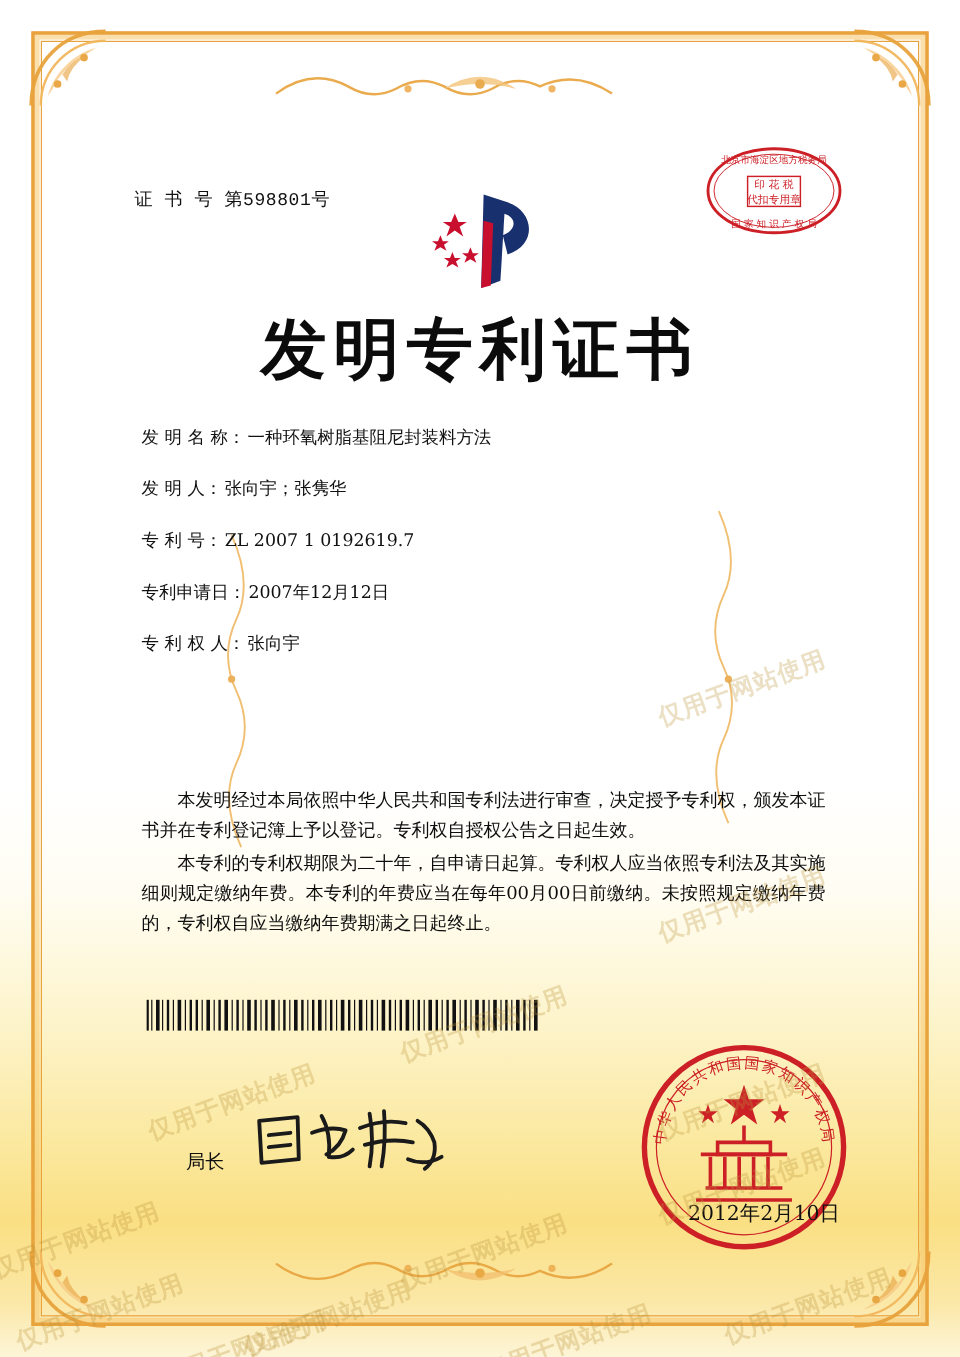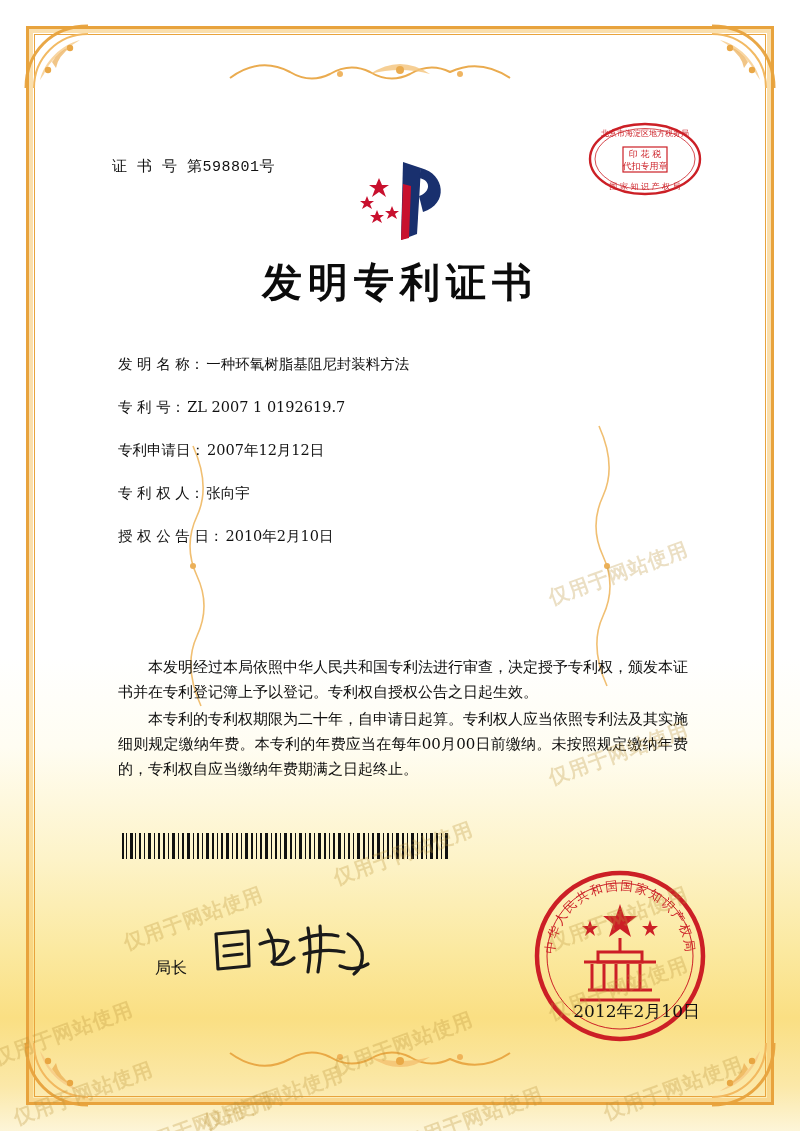--- a/index.html
+++ b/index.html
@@ -125,21 +125,21 @@
     width: 120px;
     height: 78px;
   }
   .title {
     position: absolute;
     left: 0; right: 0;
     top: 255px;
     text-align: center;
     font-family: "DejaVu Serif", "Liberation Serif", serif;
     font-weight: bold;
-    font-size: 40px;
+    font-size: 55px;
     letter-spacing: 6px;
     color: #0b0b0b;
   }
 
   .fields {
     position: absolute;
     left: 118px;
     top: 355px;
     width: 580px;
   }
@@ -335,34 +335,34 @@
     </svg>
 
     <div class="title">发明专利证书</div>
 
     <div class="fields">
       <div class="field">
         <span class="lbl">发 明 名 称：</span>
         <span class="val">一种环氧树脂基阻尼封装料方法</span>
       </div>
       <div class="field">
+        <span class="lbl">发 明 人：</span>
+        <span class="val">张向宇；张隽华</span>
+      </div>
+      <div class="field">
         <span class="lbl">专 利 号：</span>
         <span class="val">ZL 2007 1 0192619.7</span>
       </div>
       <div class="field">
         <span class="lbl">专利申请日：</span>
         <span class="val">2007年12月12日</span>
       </div>
       <div class="field">
         <span class="lbl">专 利 权 人：</span>
         <span class="val">张向宇</span>
-      </div>
-      <div class="field">
-        <span class="lbl">授 权 公 告 日：</span>
-        <span class="val">2010年2月10日</span>
       </div>
     </div>
 
     <div class="paras">
       <p>本发明经过本局依照中华人民共和国专利法进行审查，决定授予专利权，颁发本证书并在专利登记簿上予以登记。专利权自授权公告之日起生效。</p>
       <p>本专利的专利权期限为二十年，自申请日起算。专利权人应当依照专利法及其实施细则规定缴纳年费。本专利的年费应当在每年00月00日前缴纳。未按照规定缴纳年费的，专利权自应当缴纳年费期满之日起终止。</p>
     </div>
 
     <svg class="barcode" viewBox="0 0 330 26" preserveAspectRatio="none">
       <g fill="#111">

